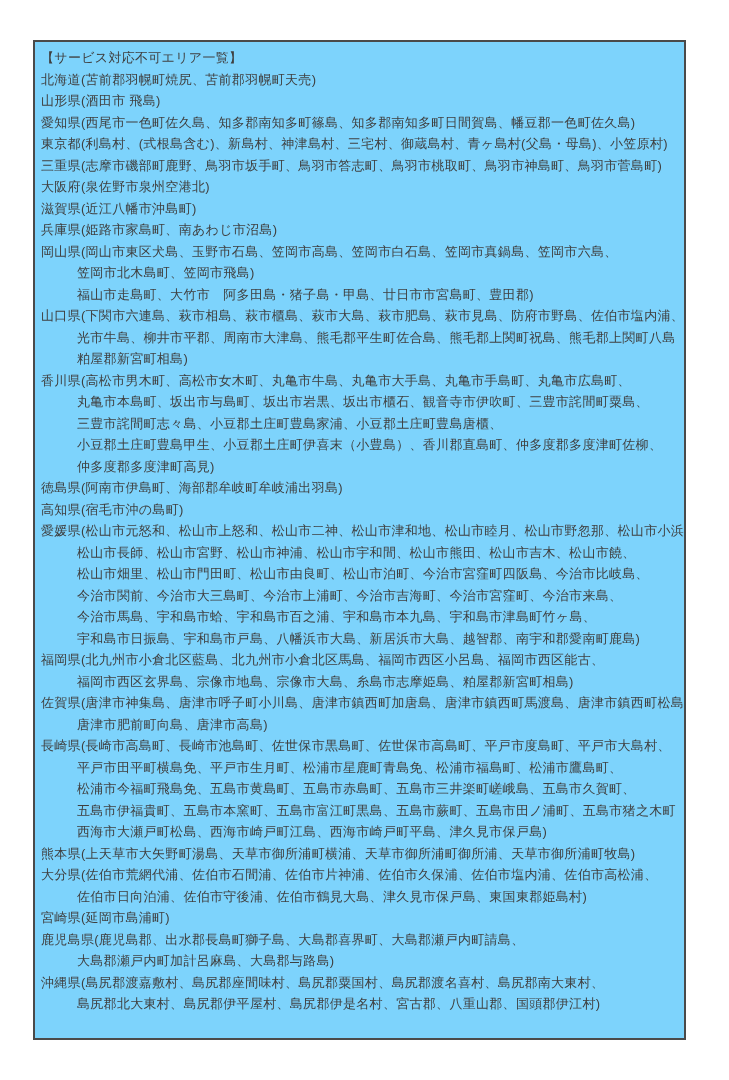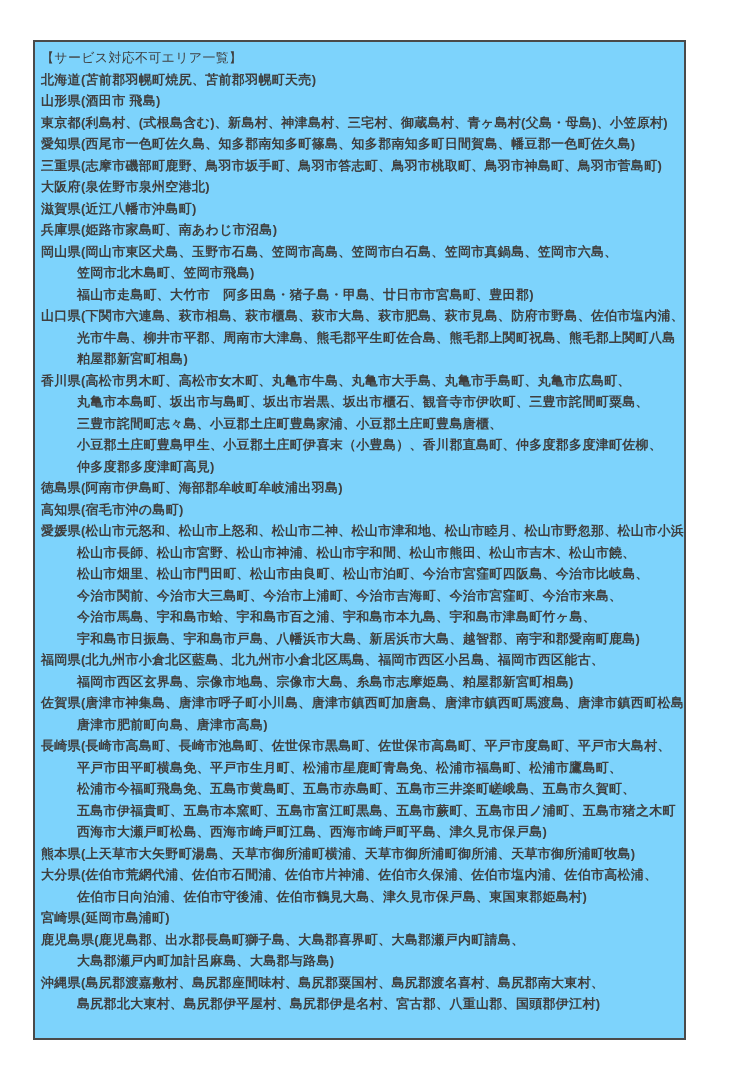--- a/index.html
+++ b/index.html
@@ -26,40 +26,39 @@
     background: #7dd3fc;
     padding: 5px 8px 4px 6px;
     color: #3f3f3f;
     font-size: 13px;
     line-height: 21.5px;
     overflow: hidden;
   }
   .line {
     white-space: nowrap;
     letter-spacing: 0.3px;
-    font-weight: bold;
   }
   .line.title {
     font-weight: normal;
   }
   .line.cont {
     padding-left: 36px;
   }
 </style>
 </head>
 <body style="background: rgb(255, 255, 255);">
 
 <div class="page">
   <div class="area-box" style="border-color: rgb(74, 74, 74); color: rgb(63, 63, 63);">
     <div class="line title">【サービス対応不可エリア一覧】</div>
     <div id="area-list">
         <div class="line">北海道(苫前郡羽幌町焼尻、苫前郡羽幌町天売)</div>
         <div class="line">山形県(酒田市 飛島)</div>
+        <div class="line">愛知県(西尾市一色町佐久島、知多郡南知多町篠島、知多郡南知多町日間賀島、幡豆郡一色町佐久島)</div>
         <div class="line">東京都(利島村、(式根島含む)、新島村、神津島村、三宅村、御蔵島村、青ヶ島村(父島・母島)、小笠原村)</div>
-        <div class="line">愛知県(西尾市一色町佐久島、知多郡南知多町篠島、知多郡南知多町日間賀島、幡豆郡一色町佐久島)</div>
         <div class="line">三重県(志摩市磯部町鹿野、鳥羽市坂手町、鳥羽市答志町、鳥羽市桃取町、鳥羽市神島町、鳥羽市菅島町)</div>
         <div class="line">大阪府(泉佐野市泉州空港北)</div>
         <div class="line">滋賀県(近江八幡市沖島町)</div>
         <div class="line">兵庫県(姫路市家島町、南あわじ市沼島)</div>
         <div class="line">岡山県(岡山市東区犬島、玉野市石島、笠岡市高島、笠岡市白石島、笠岡市真鍋島、笠岡市六島、</div>
         <div class="line cont">笠岡市北木島町、笠岡市飛島)</div>
         <div class="line cont">福山市走島町、大竹市　阿多田島・猪子島・甲島、廿日市市宮島町、豊田郡)</div>
         <div class="line">山口県(下関市六連島、萩市相島、萩市櫃島、萩市大島、萩市肥島、萩市見島、防府市野島、佐伯市塩内浦、</div>
         <div class="line cont">光市牛島、柳井市平郡、周南市大津島、熊毛郡平生町佐合島、熊毛郡上関町祝島、熊毛郡上関町八島</div>
         <div class="line cont">粕屋郡新宮町相島)</div>

